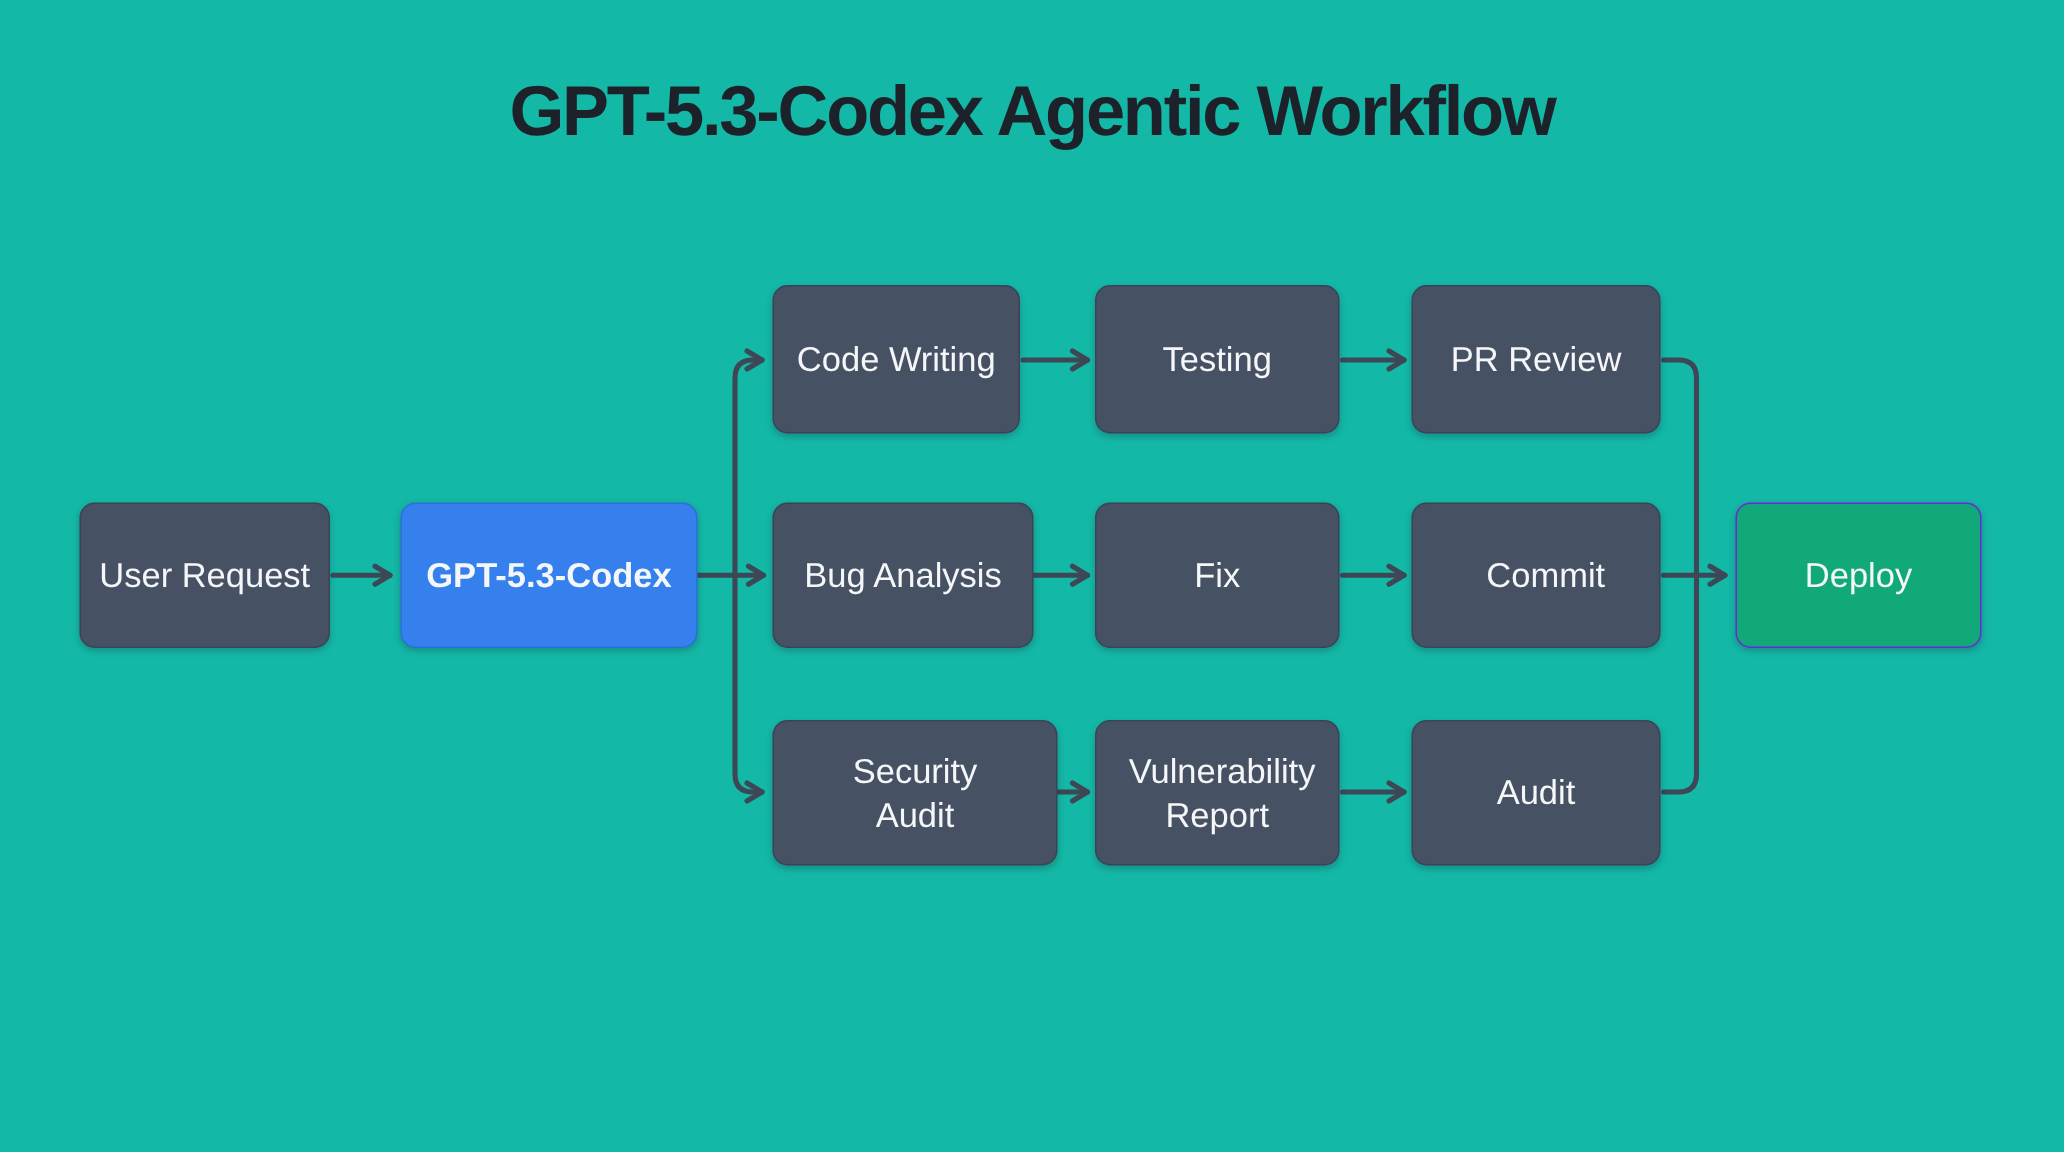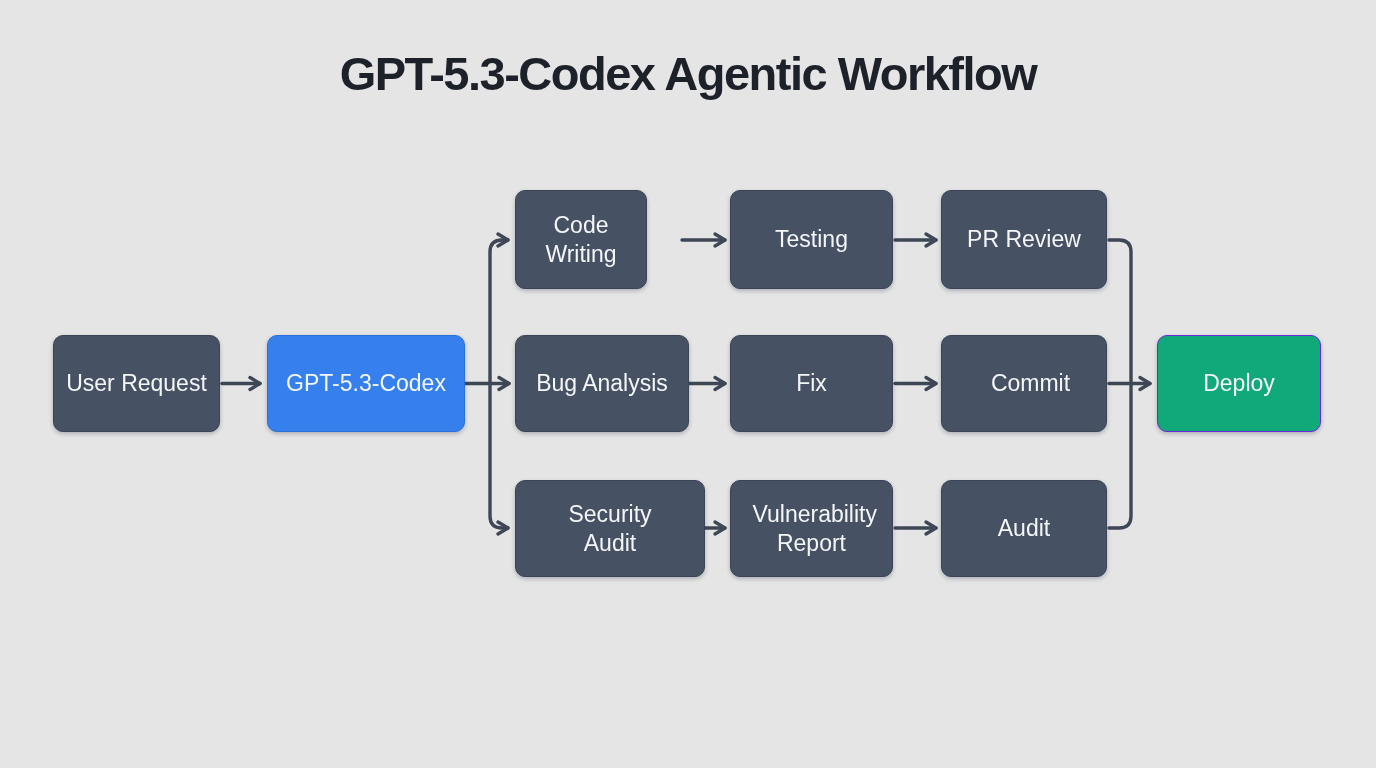--- a/index.html
+++ b/index.html
@@ -1,36 +1,36 @@
 <!DOCTYPE html>
 <html><head>
 <meta charset="utf-8">
 <style>
   html,body { margin:0; padding:0; background:#fcfcfa; }
   .canvas {
     position:relative; width:1376px; height:768px;
-    background:#e5e5e5; overflow:hidden;
+    background:#14b8a6; overflow:hidden;
     font-family:"Liberation Sans", sans-serif;
   }
   .title {
     position:absolute; top:46px; left:0; width:100%;
     margin:0; text-align:center;
     font-size:47px; font-weight:bold; letter-spacing:-1.5px;
     color:#1d2129;
   }
   .edges { position:absolute; left:0; top:0; width:1376px; height:768px; }
   .edges path { fill:none; stroke:#3e4755; stroke-width:3.4; stroke-linecap:round; stroke-linejoin:round; }
   .node {
     position:absolute; display:flex; align-items:center; justify-content:center;
     border-radius:10px; color:#f4f6f8; font-size:23px; line-height:1.22;
     text-align:center; box-shadow:0 2px 4px rgba(30,40,60,0.28);
     box-sizing:border-box;
   }
   .node.dark  { background:#475164; border:1px solid #3b4456; }
-  .node.blue  { background:#3580ec; border:1px solid #2a70d8; font-weight:normal; }
+  .node.blue  { background:#3580ec; border:1px solid #2a70d8; font-weight:bold; }
   .node.green { background:#12a97a; border:1px solid #0f States96e; }
   .node.green { background:#12a97a; border:1px solid #6d28d9; }
   .node-label { display:block; }
   .inner-narrow { max-width:118px; }
 </style>
 </head>
 <body>
 
 <div class="canvas">
 
@@ -58,21 +58,21 @@
   </svg>
 
   <div class="node dark" style="left:53px;  top:335px; width:167px; height:97px;">
     <span class="node-label">User Request</span>
   </div>
 
   <div class="node blue" style="left:267px; top:335px; width:198px; height:97px;">
     <span class="node-label">GPT-5.3-Codex</span>
   </div>
 
-  <div class="node dark" style="left:515px; top:190px; width:132px; height:99px;">
+  <div class="node dark" style="left:515px; top:190px; width:165px; height:99px;">
     <span class="node-label">Code Writing</span>
   </div>
 
   <div class="node dark" style="left:730px; top:190px; width:163px; height:99px;">
     <span class="node-label">Testing</span>
   </div>
 
   <div class="node dark" style="left:941px; top:190px; width:166px; height:99px;justify-content:center;">
     <span class="node-label">PR Review</span>
   </div>

